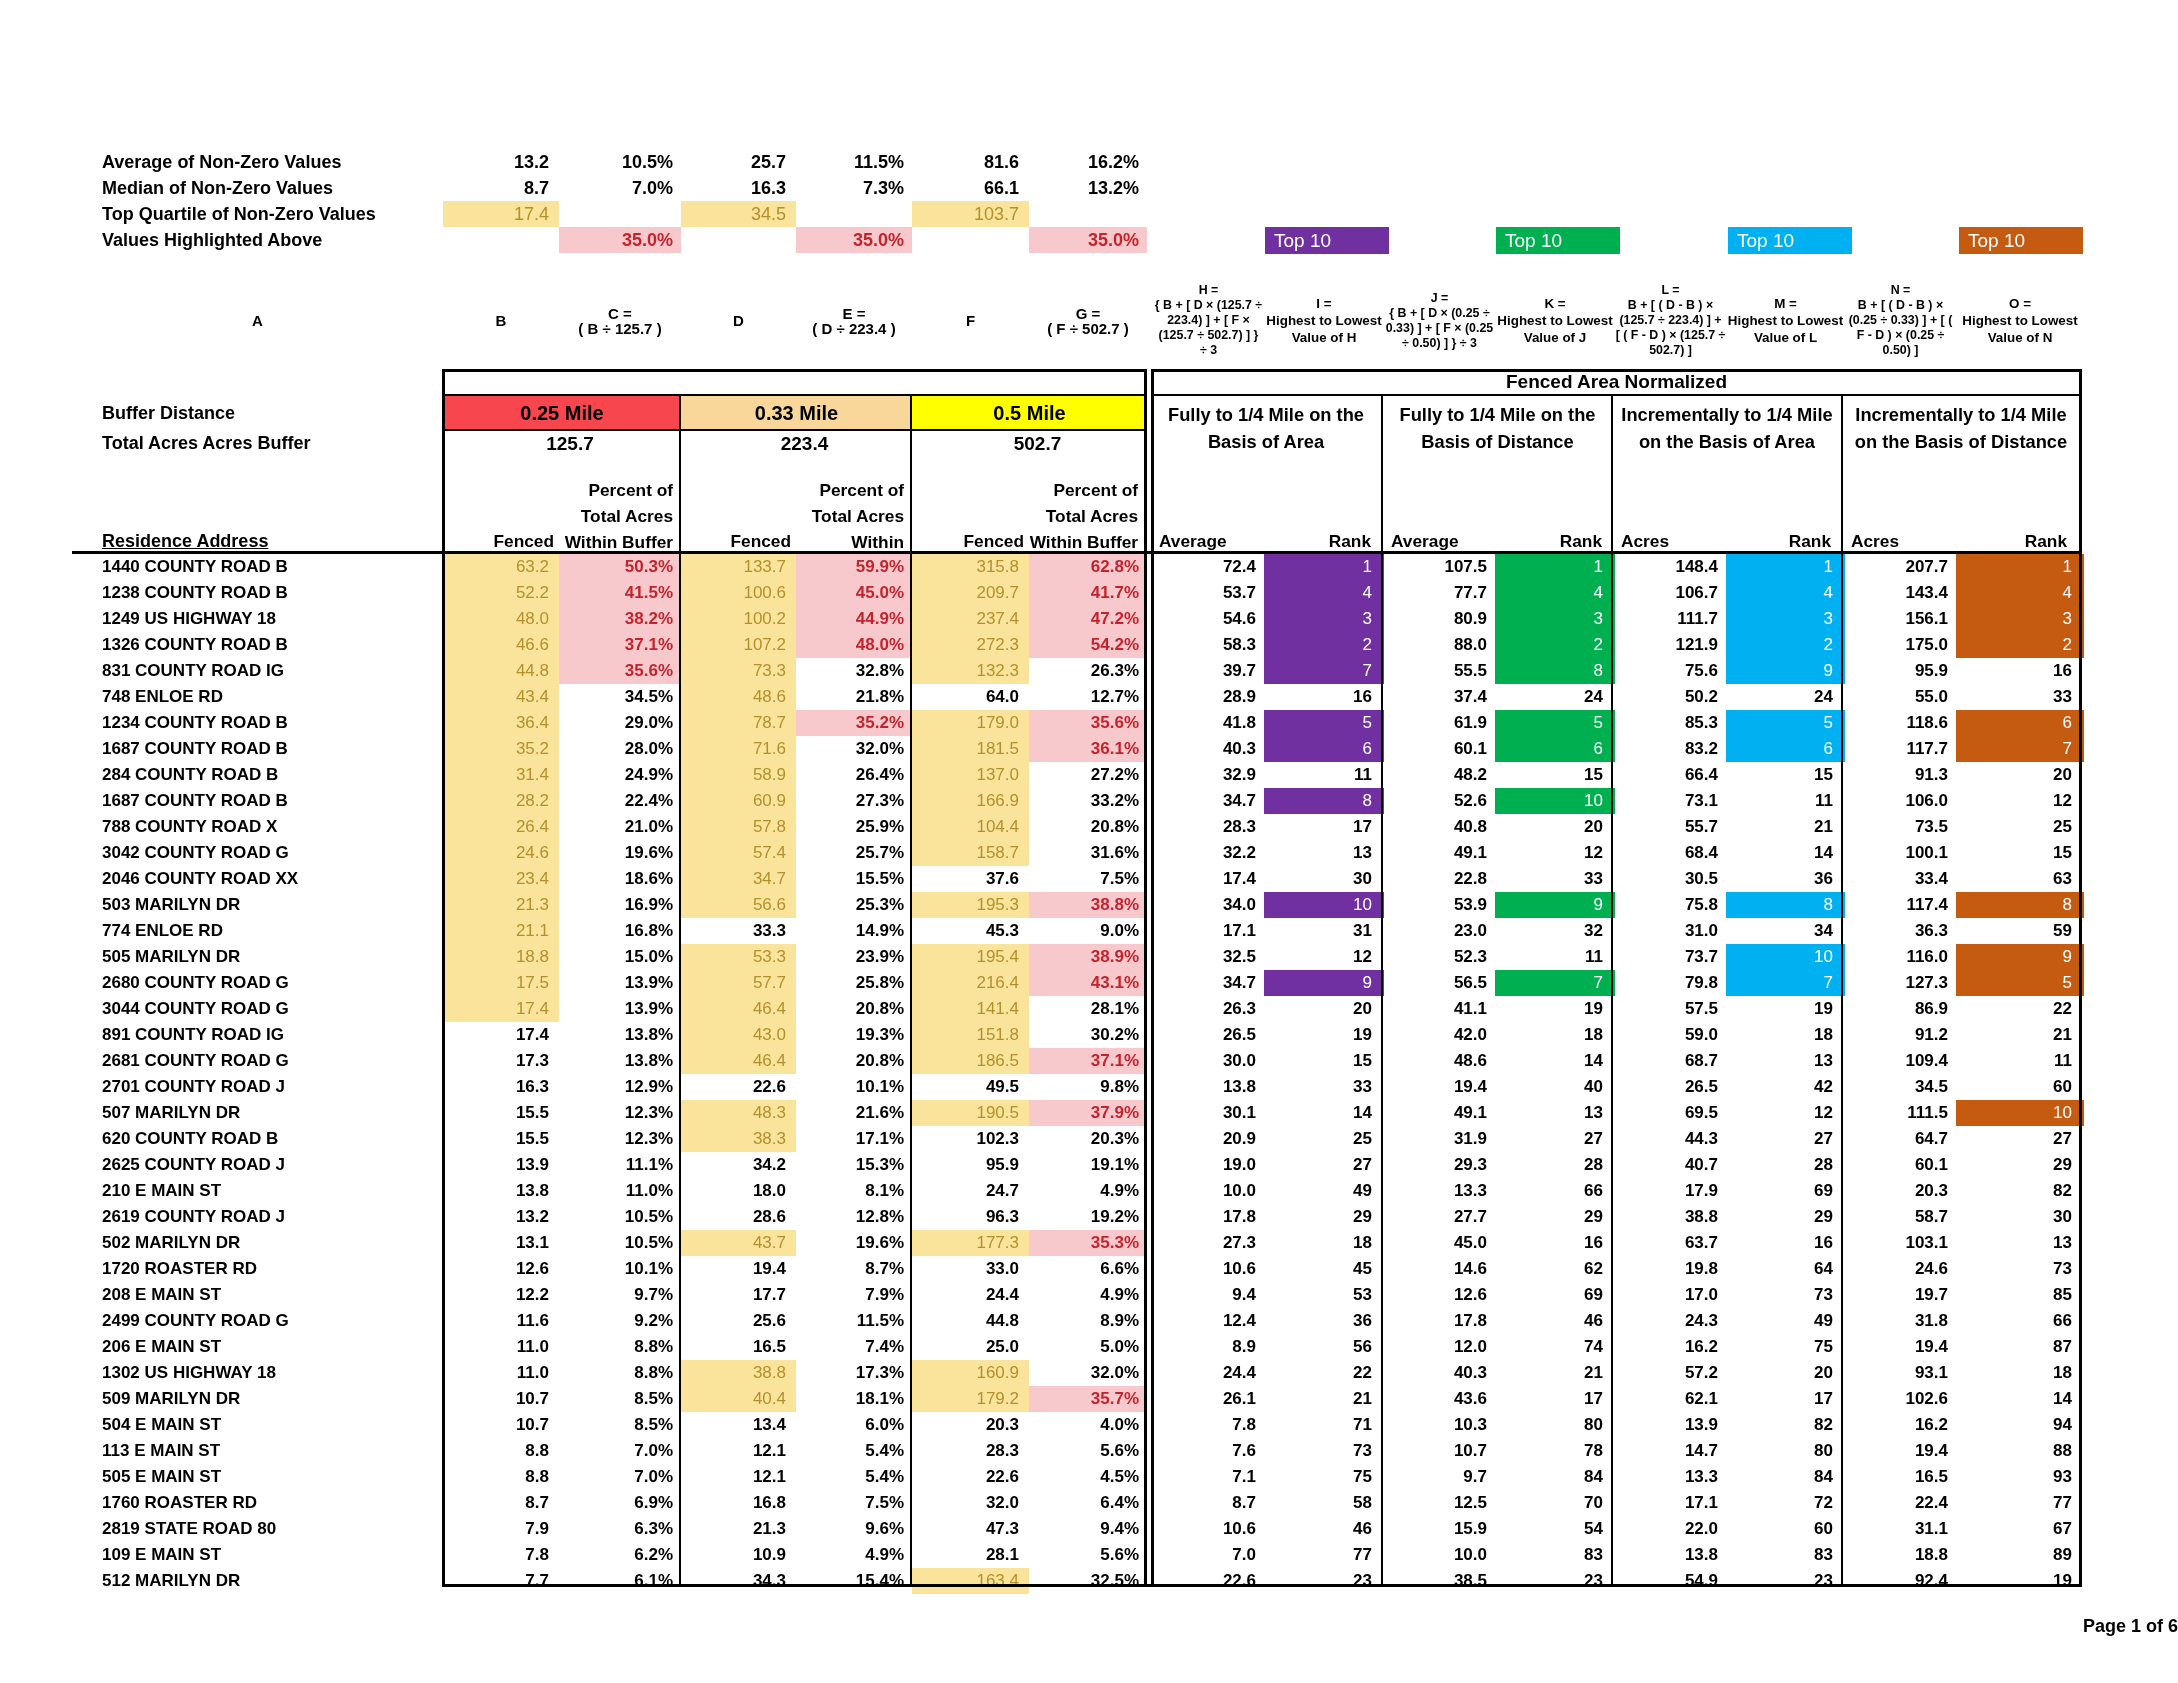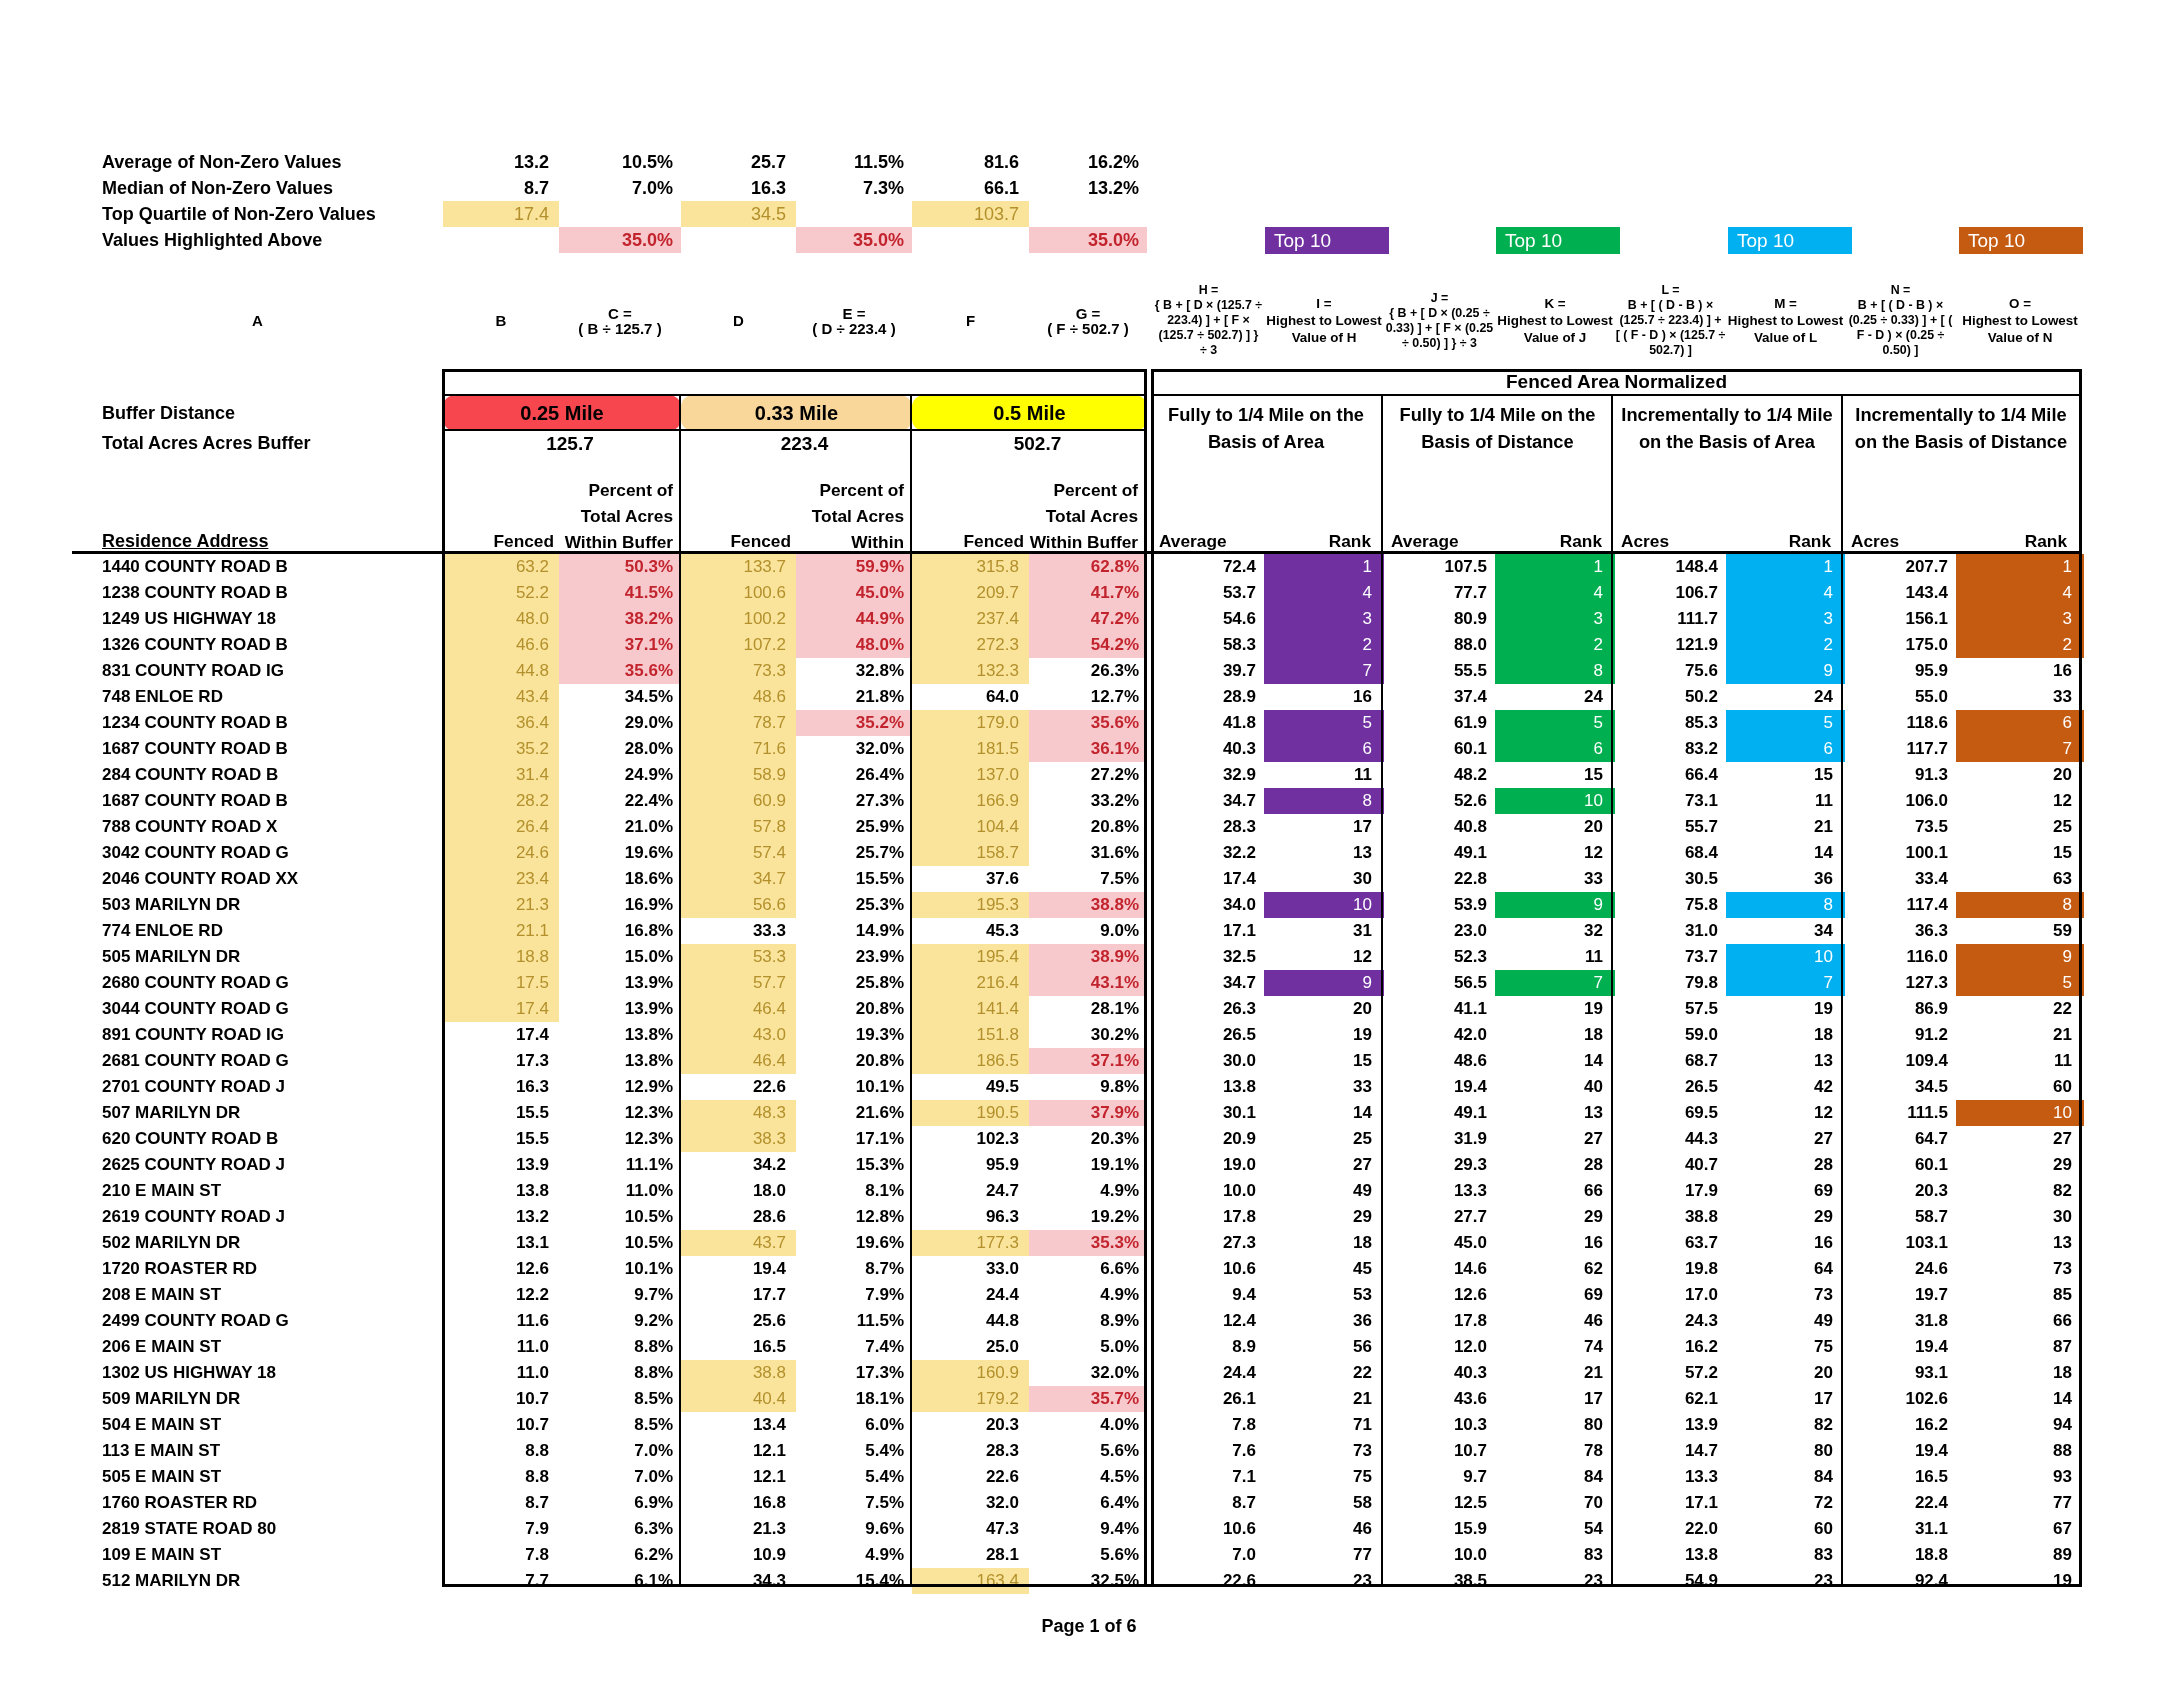--- a/index.html
+++ b/index.html
@@ -27,41 +27,41 @@
   #formulas{position:absolute;left:72px;top:273px;width:2010px;height:95px;display:grid;
             grid-template-columns:371px 116px 122px 115px 116px 117px 118px 6px 111px 120px 111px 120px 111px 119px 111px 128px;}
   .fcell{display:flex;align-items:center;justify-content:center;text-align:center;
          white-space:pre-line;font-size:12.4px;line-height:15px;}
   .fletter{font-size:15px;}
   .frank{font-size:13.4px;line-height:17px;}
 
   
   #tbl{position:absolute;left:72px;top:369px;width:2010px;height:1221px;}
   .bhdr{font-size:19px;line-height:26px;}
-  .milecell{position:absolute;top:26px;height:36px;font-size:20px;line-height:36px;text-align:center;border-radius:12px;}
+  .milecell{position:absolute;top:26px;height:36px;font-size:20px;line-height:36px;text-align:center;}
   .totalcell{position:absolute;top:61px;height:27px;font-size:19px;line-height:27px;text-align:center;margin-left:8px;}
   .ntitle{top:28px;height:61px;font-size:18.3px;line-height:27px;}
   .llabel{padding-left:30px;font-size:18px;white-space:nowrap;}
   .pcthdr{font-size:17.3px;line-height:26px;text-align:right;padding-right:0;}
   .sublabel{font-size:17.3px;line-height:26px;}
   .subr{text-align:right;}
 
   #rows{position:absolute;left:0;top:185px;display:grid;
         grid-template-columns:371px 116px 122px 115px 116px 117px 118px 6px 111px 120px 111px 120px 111px 119px 111px 128px;
         grid-auto-rows:26px;}
   .trow{display:contents;}
   .cell{font-size:17px;line-height:26px;height:26px;}
   .addrc{padding-left:30px;white-space:nowrap;overflow:hidden;}
   .num{text-align:right;}
   .avgc{padding-right:8px;}
   .rankc{padding-right:12px;}
   .chipcell{color:#fff;font-weight:normal;}
 
   .line{position:absolute;background:#000;z-index:5;}
-  .footer{position:absolute;left:0;top:1616px;width:2178px;text-align:center;font-size:18px;}
+  .footer{position:absolute;left:0;top:1616px;width:2178px;text-align:right;font-size:18px;}
 </style>
 </head>
 <body>
 
 <div class="page">
 
   <div id="summary">
     <div class="sumlabel">Average of Non-Zero Values</div>
     <div class="sumval acres">13.2</div>
     <div class="sumval pct">10.5%</div>

